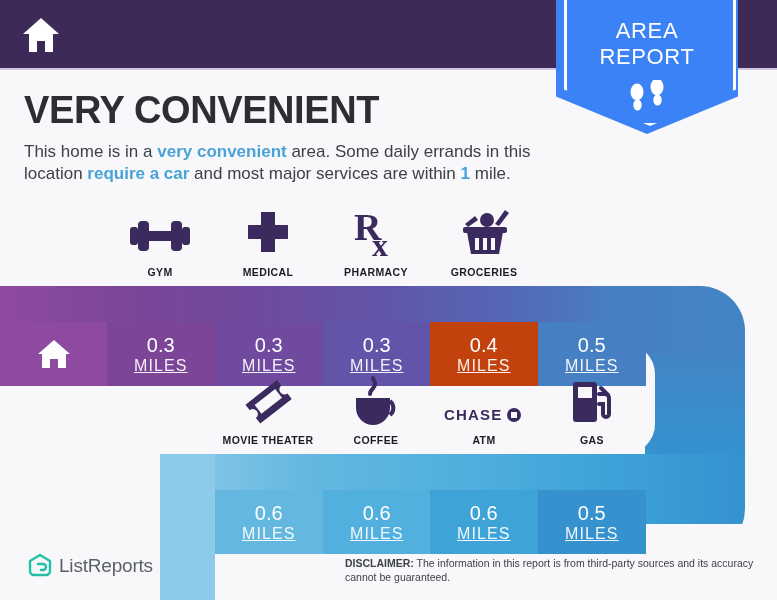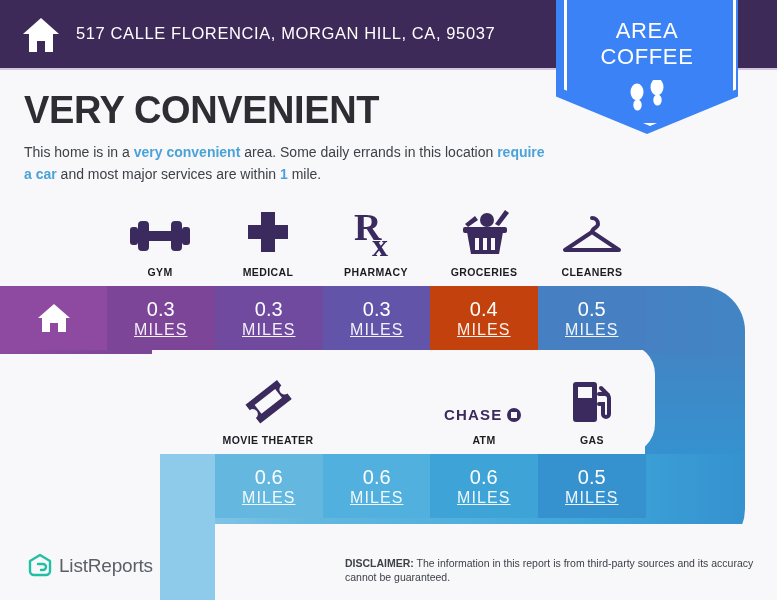--- a/index.html
+++ b/index.html
@@ -47,29 +47,29 @@
   }
   .badge-feet{position:absolute;left:70px;top:80px;width:44px;height:36px;}
 
   
   .title{
     position:absolute;left:24px;top:89px;
     font-size:38px;font-weight:bold;color:#2d2d33;letter-spacing:-.4px;
   }
   .subtitle{
     position:absolute;left:24px;top:141px;width:530px;
-    font-size:14px;line-height:22px;color:#3d4148;
+    font-size:17px;line-height:22px;color:#3d4148;
   }
   .hl{color:#4aa3d8;font-weight:bold;}
 
   
   .ribbon{position:absolute;left:0;top:280px;width:777px;height:320px;z-index:1;}
 
   
-  .barrow{position:absolute;height:64px;z-index:2;}
+  .barrow{position:absolute;height:64px;z-index:2;margin-top:36px;}
   #bar1{left:0;top:286px;width:645px;}
   #bar2{left:215px;top:454px;width:430px;}
   .cell{
     position:absolute;top:0;height:64px;width:107.5px;
     display:flex;flex-direction:column;align-items:center;justify-content:center;
     color:#ffffff;
   }
   .cell .num{font-size:20px;line-height:22px;font-weight:400;}
   .cell .unit{font-size:16px;letter-spacing:1.1px;margin-top:1px;opacity:.92;text-decoration:underline;}
   .cell-home{display:flex;align-items:center;justify-content:center;}
@@ -98,27 +98,26 @@
 <body>
 
 <div id="page">
 
   <div class="header-bar"></div>
   <div class="header-rule"></div>
 
   <svg class="home-icon" viewBox="0 0 40 38">
     <path d="M20 2 L38 18 L32 18 L32 36 L24 36 L24 25 L16 25 L16 36 L8 36 L8 18 L2 18 Z" fill="#ffffff"></path>
   </svg>
-  <div class="addr">517 CALLE FLORENCIA, MORGAN HILL, CA, 95037</div>
 
   <div class="badge">
     <div class="badge-outline"></div>
     <div class="badge-txt">
       <div>AREA</div>
-      <div>COFFEE</div>
+      <div>REPORT</div>
     </div>
     <svg class="badge-feet" viewBox="0 0 44 36">
       <ellipse cx="11" cy="12" rx="6.5" ry="8.5" fill="#fff"></ellipse>
       <ellipse cx="11.5" cy="25" rx="4.2" ry="5.5" fill="#fff"></ellipse>
       <ellipse cx="31" cy="7" rx="6.5" ry="8.5" fill="#fff"></ellipse>
       <ellipse cx="31.5" cy="20" rx="4.2" ry="5.5" fill="#fff"></ellipse>
     </svg>
   </div>
 
   <div class="title">VERY CONVENIENT</div>
@@ -209,29 +208,20 @@
         <rect x="26" y="30" width="4" height="12" fill="#f8f8fa"></rect>
         <rect x="34" y="30" width="4" height="12" fill="#f8f8fa"></rect>
         <circle cx="30" cy="12" r="7" fill="#3b2a5e"></circle>
         <path d="M38 16 L48 2 l4 3 l-10 13 Z" fill="#3b2a5e"></path>
         <path d="M8 16 L18 8 l3 4 l-10 7 Z" fill="#3b2a5e"></path>
       </svg>
     </div>
     <div class="lbl">GROCERIES</div>
   </div>
 
-  <div class="iconcol row1col" style="left:538px">
-    <div class="glyph">
-      <svg width="62" height="44" viewBox="0 0 62 44">
-        <path d="M31 4 a6 6 0 0 1 6 6 c0 4 -6 4 -6 8" fill="none" stroke="#3b2a5e" stroke-width="4" stroke-linecap="round"></path>
-        <path d="M31 18 L4 36 h54 Z" fill="none" stroke="#3b2a5e" stroke-width="4" stroke-linejoin="round"></path>
-      </svg>
-    </div>
-    <div class="lbl">CLEANERS</div>
-  </div>
 
   <div class="barrow" id="bar1">
     <div class="cell cell-home" style="left:0px;background:#8e4aa0">
       <svg width="36" height="32" viewBox="0 0 36 32">
         <path d="M18 2 L34 16 L30 16 L30 30 L22 30 L22 21 L14 21 L14 30 L6 30 L6 16 L2 16 Z" fill="#fff"></path>
       </svg>
     </div>
     <div class="cell" style="left:107px;background:#7c4598">
       <div class="num">0.3</div>
       <div class="unit">MILES</div>
@@ -259,20 +249,30 @@
       <svg width="52" height="50" viewBox="0 0 52 50">
         <g transform="rotate(-38 26 25)">
           <path d="M6 14 h40 v7 a5 5 0 0 0 0 10 v7 h-40 v-7 a5 5 0 0 0 0 -10 Z" fill="#3b2a5e"></path>
           <rect x="13" y="20" width="26" height="11" fill="#f8f8fa"></rect>
         </g>
       </svg>
     </div>
     <div class="lbl">MOVIE THEATER</div>
   </div>
 
+  <div class="iconcol row2col" style="left:322px">
+    <div class="glyph">
+      <svg width="52" height="50" viewBox="0 0 52 50">
+        <path d="M6 22 h34 v10 a17 17 0 0 1 -34 0 Z" fill="#3b2a5e"></path>
+        <path d="M40 25 a9 9 0 0 1 0 14" fill="none" stroke="#3b2a5e" stroke-width="4"></path>
+        <path d="M20 18 c0 -5 5 -5 5 -10 c0 -3 -2 -4 -2 -6" fill="none" stroke="#3b2a5e" stroke-width="4" stroke-linecap="round"></path>
+      </svg>
+    </div>
+    <div class="lbl">COFFEE</div>
+  </div>
 
   <div class="iconcol row2col" style="left:430px">
     <div class="glyph">
       <svg width="80" height="22" viewBox="0 0 80 22">
         <text x="0" y="16" font-family="Liberation Sans, sans-serif" font-size="15" font-weight="bold" letter-spacing="1.2" fill="#3b2a5e">CHASE</text>
         <circle cx="70" cy="11" r="7" fill="#3b2a5e"></circle>
         <rect x="67" y="8" width="6" height="6" fill="#f8f8fa"></rect>
       </svg>
     </div>
     <div class="lbl">ATM</div>

